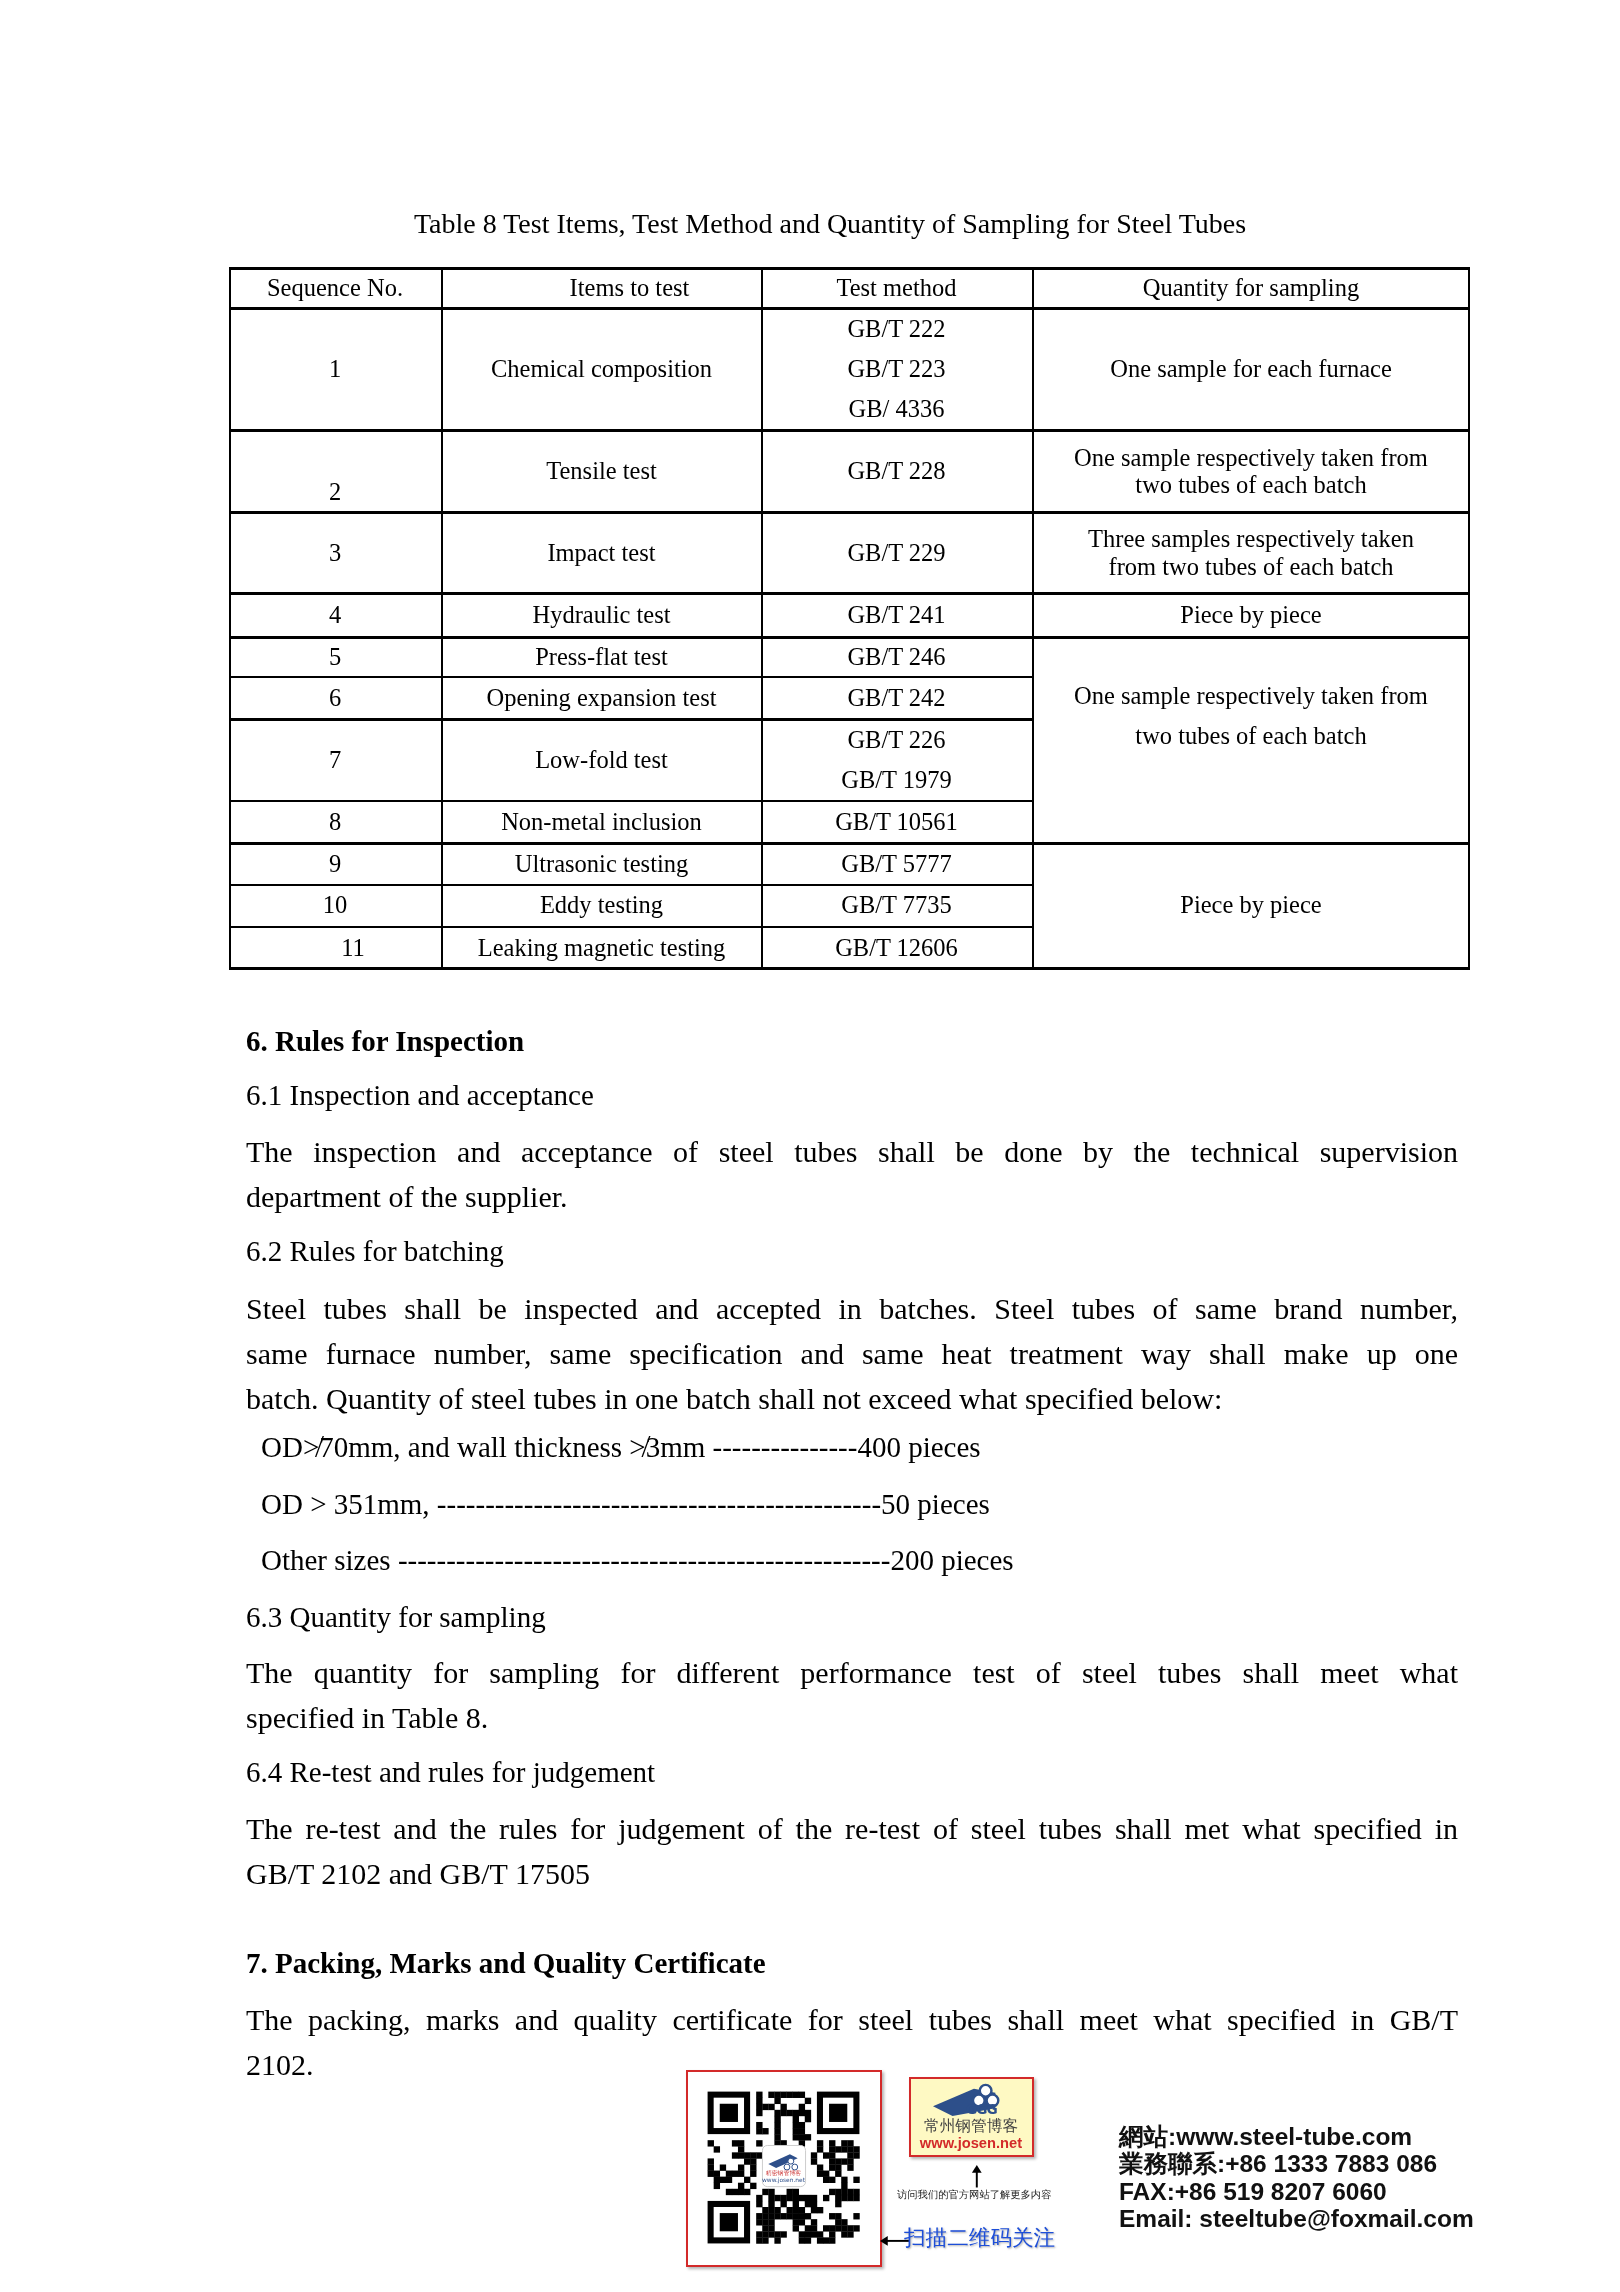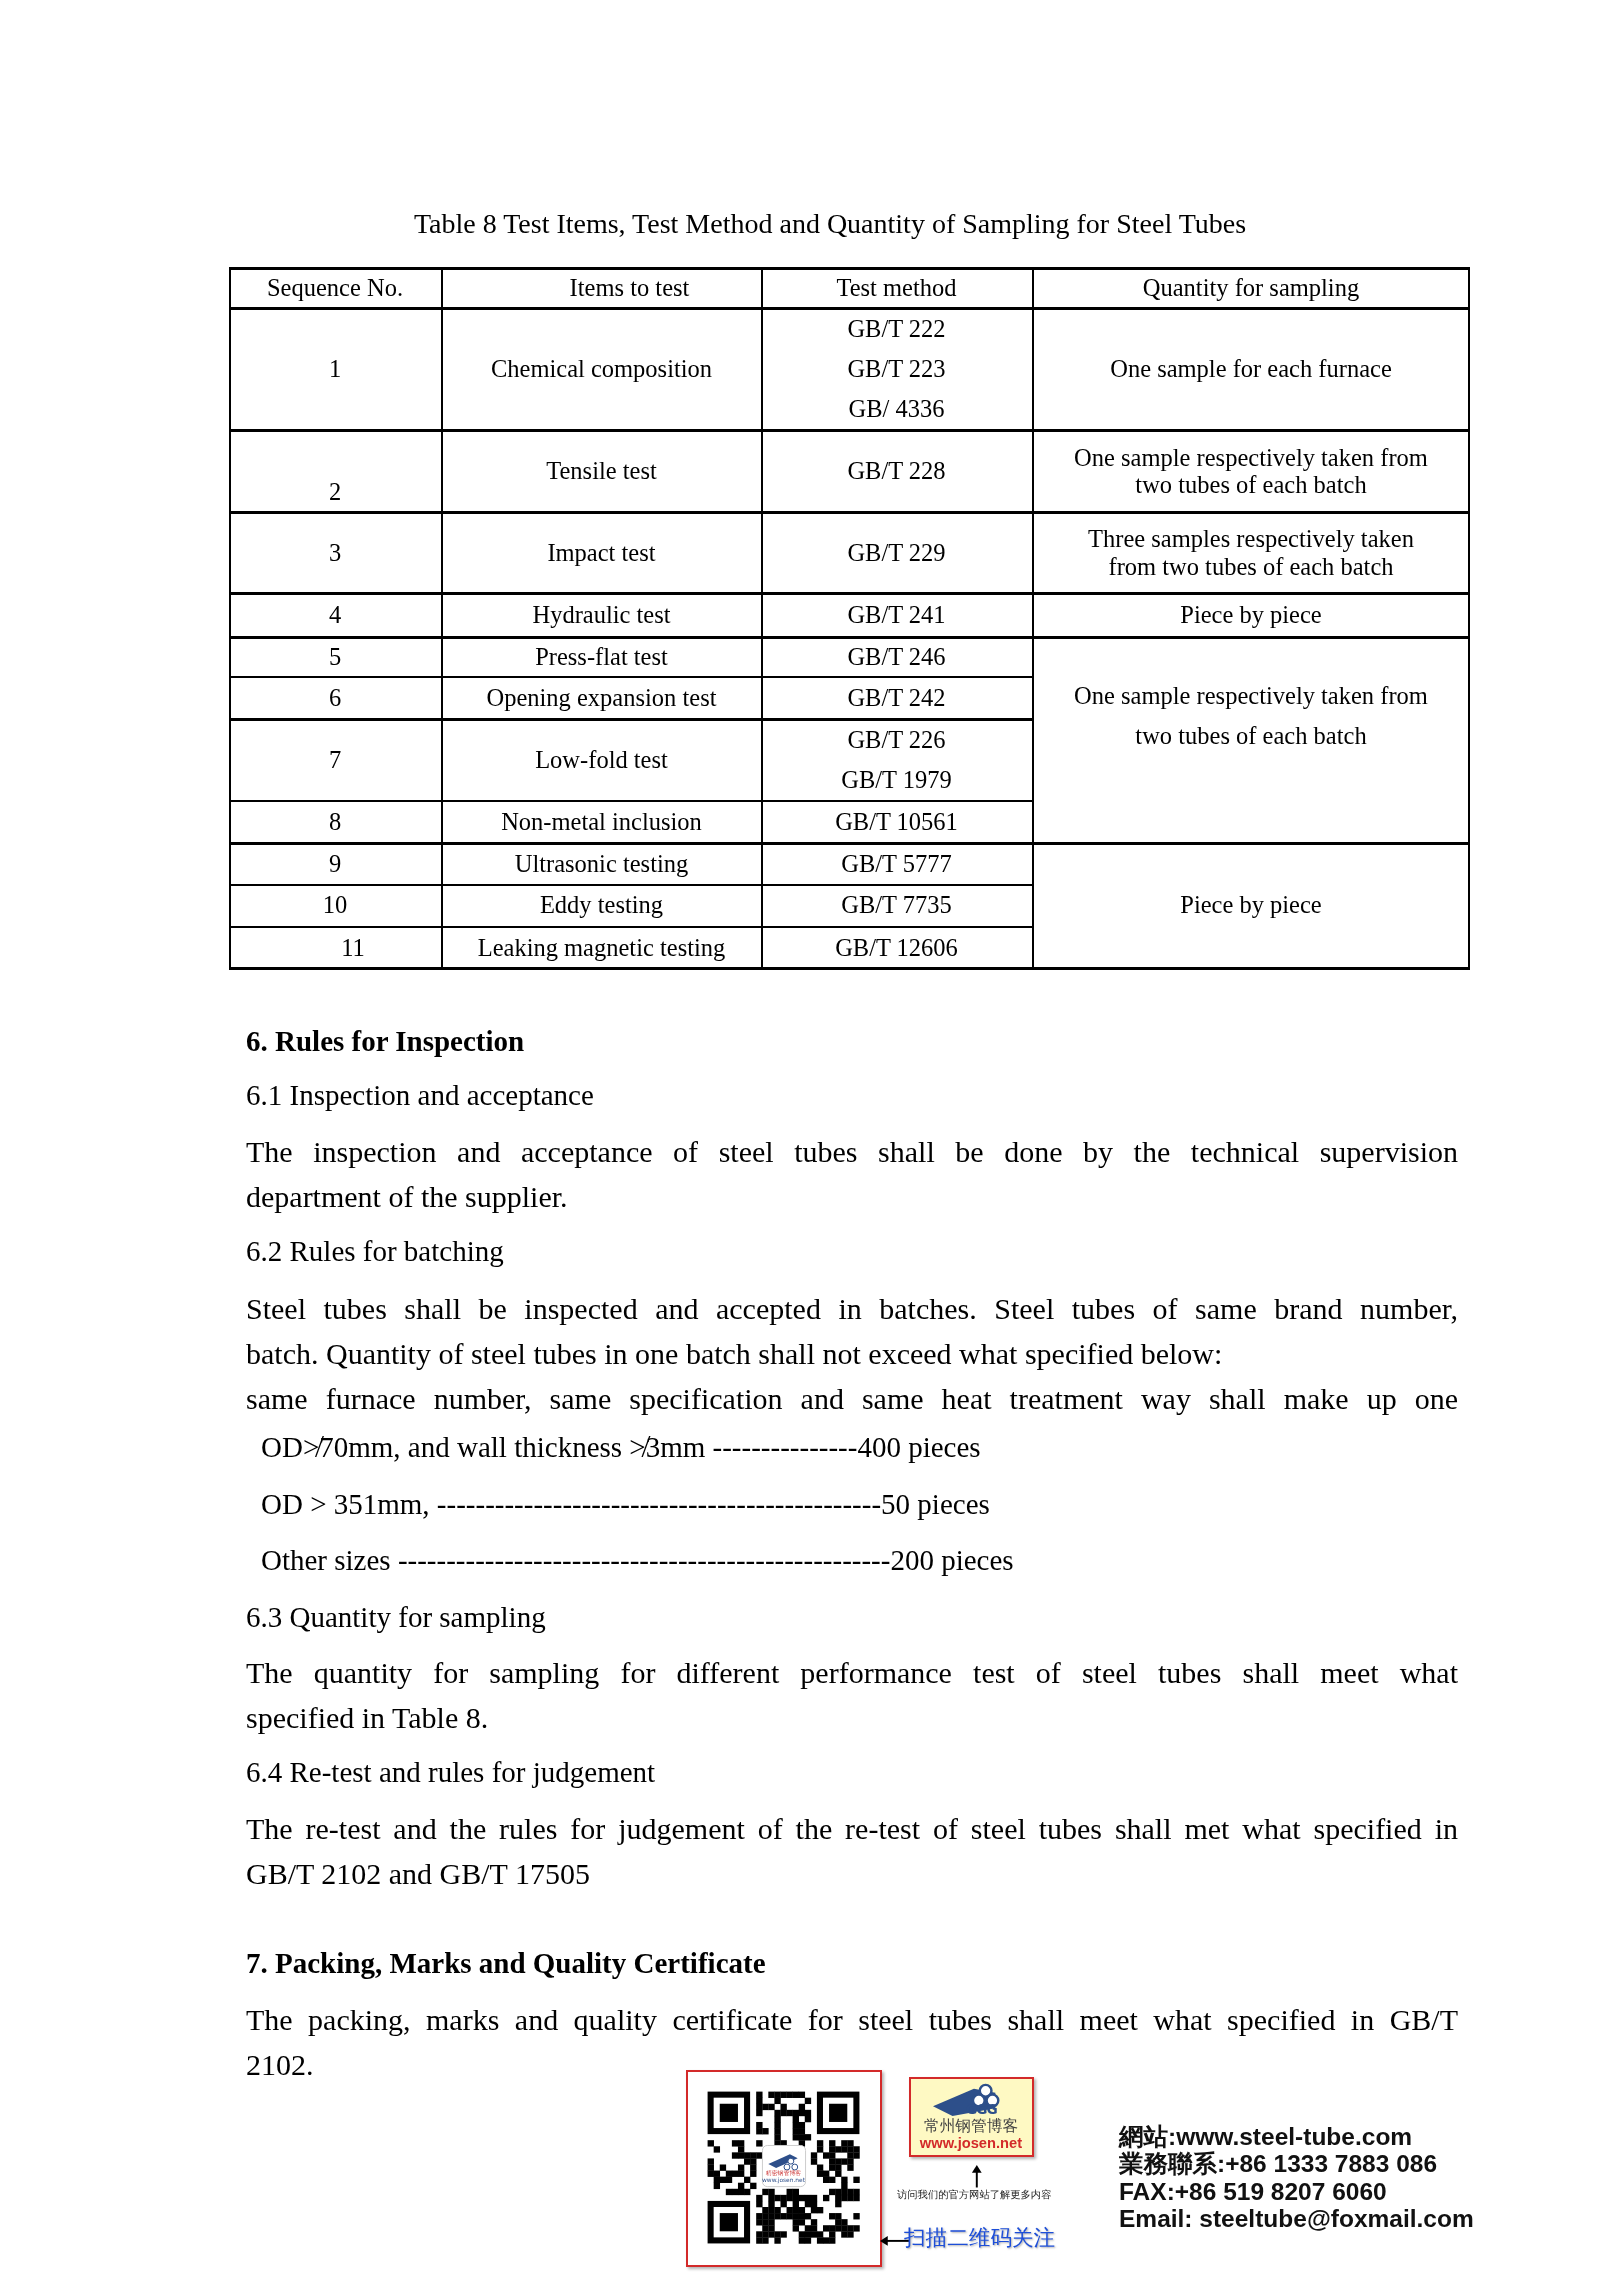--- a/index.html
+++ b/index.html
@@ -185,22 +185,22 @@
 
 <div class="head" style="top:1020px">6.  Rules for Inspection</div>
 <div class="sub" style="top:1074px">6.1   Inspection and acceptance</div>
 <div class="para" style="top:1129px">
   <div style="text-align-last:justify">The inspection and acceptance of steel tubes shall be done by the technical supervision</div>
   <div>department of the supplier.</div>
 </div>
 <div class="sub" style="top:1230px">6.2   Rules for batching</div>
 <div class="para" style="top:1286px">
   <div style="text-align-last:justify">Steel tubes shall be inspected and accepted in batches. Steel tubes of same brand number,</div>
+  <div style="text-align-last:justify">same furnace number, same specification and same heat treatment way shall make up one</div>
   <div>batch. Quantity of steel tubes in one batch shall not exceed what specified below:</div>
-  <div style="text-align-last:justify">same furnace number, same specification and same heat treatment way shall make up one</div>
 </div>
 <div class="batch" style="top:1426px">OD≯70mm, and wall thickness ≯3mm ---------------400 pieces</div>
 <div class="batch" style="top:1483px">OD &gt; 351mm, ----------------------------------------------50 pieces</div>
 <div class="batch" style="top:1539px">Other sizes ---------------------------------------------------200 pieces</div>
 
 <div class="sub" style="top:1596px">6.3  Quantity for sampling</div>
 <div class="para" style="top:1650px">
   <div style="text-align-last:justify">The quantity for sampling for different performance test of steel tubes shall meet what</div>
   <div>specified in Table 8.</div>
 </div>

